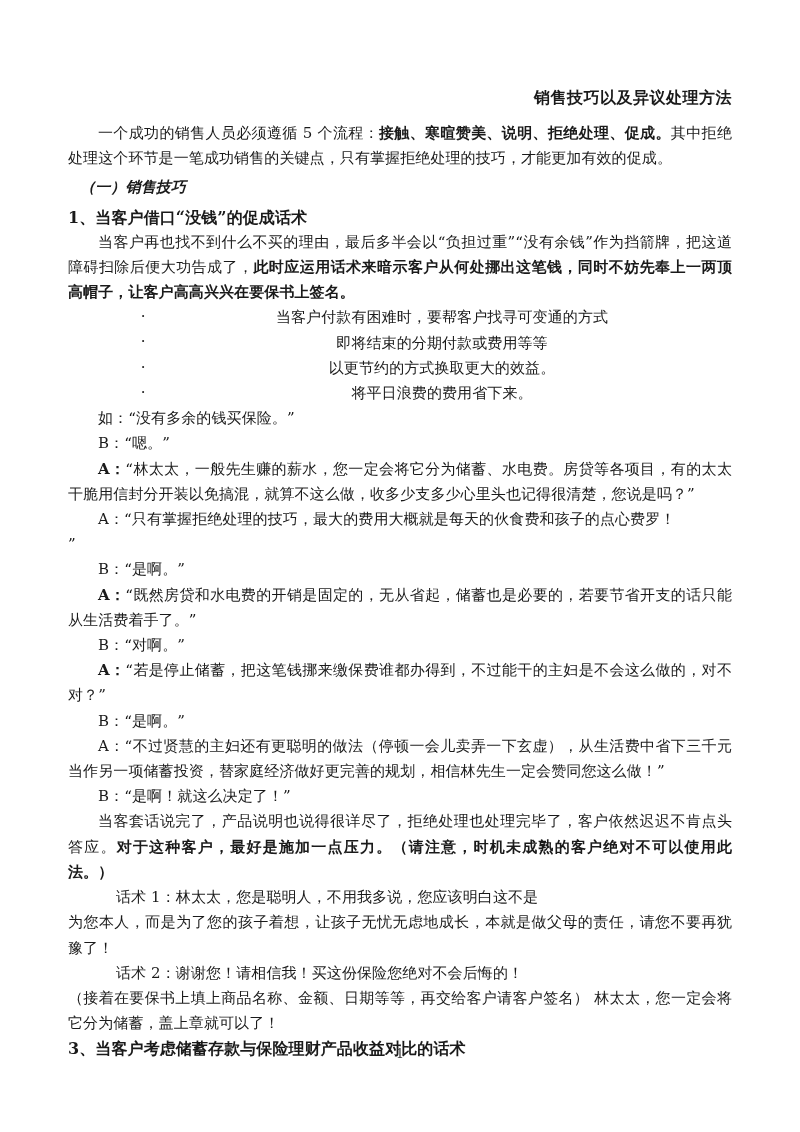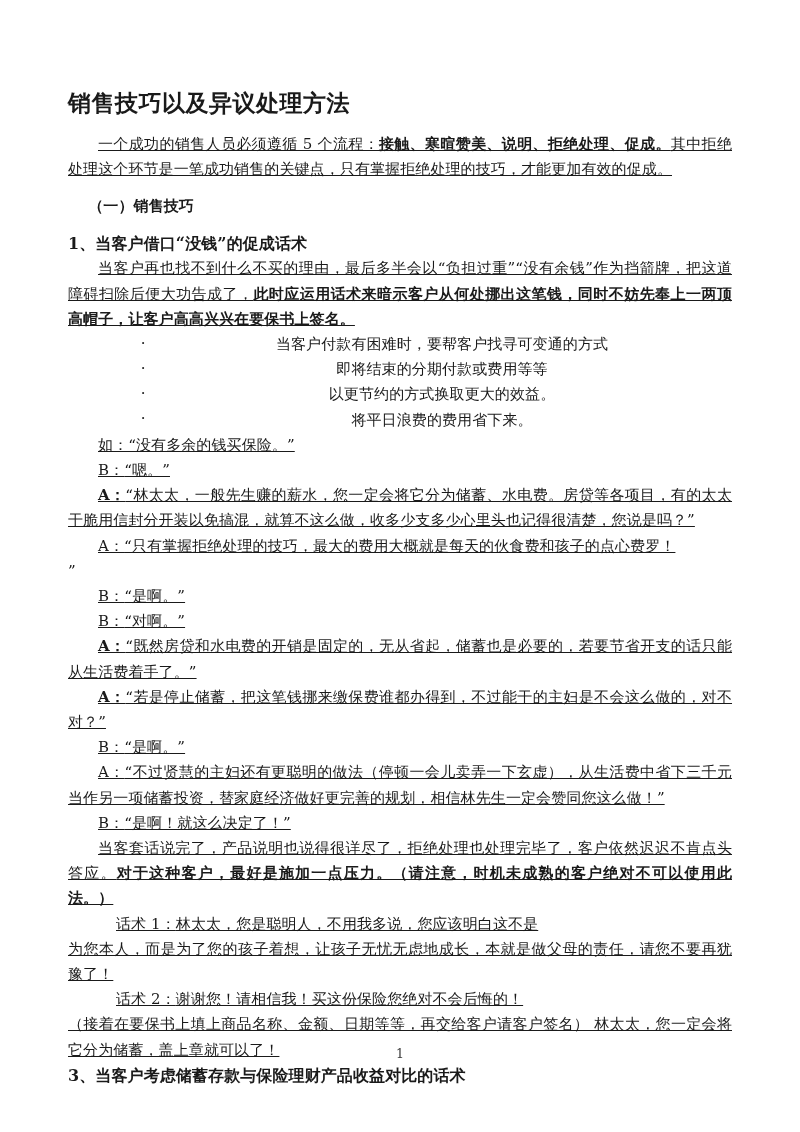--- a/index.html
+++ b/index.html
@@ -21,58 +21,58 @@
     box-sizing: border-box;
     overflow: hidden;
   }
   .content {
     position: absolute;
     left: 68px;
     top: 86px;
     width: 664px;
   }
   .doc-title {
-    text-align: left;
-    font-size: 23px;
+    text-align: right;
+    font-size: 16px;
     font-weight: bold;
     letter-spacing: 0.5px;
     margin: 0 0 11px 0;
     line-height: 1.5;
   }
   p.para {
     margin: 0;
     font-size: 15px;
     line-height: 25.2px;
     text-align: justify;
     text-justify: inter-ideograph;
     letter-spacing: 0.1px;
-    text-decoration: underline;
   }
   .indent2 {
     text-indent: 2em;
   }
   .indent-deep {
     text-indent: 3.2em;
   }
   .no-indent {
     text-indent: 0;
   }
   .heading {
     margin: 0;
     font-size: 16px;
     line-height: 25.2px;
     font-weight: bold;
     letter-spacing: 0.1px;
   }
   .heading-sub {
-    margin: 12px;
+    margin: 4px;
     font-size: 15px;
     line-height: 25.2px;
     font-weight: bold;
     text-indent: 0.55em;
+    font-style: italic;
   }
   b, .b {
     font-weight: bold;
   }
   ul.bullets {
     list-style: none;
     margin: 0;
     padding: 0;
     text-align: center;
   }
@@ -139,23 +139,23 @@
     <p class="para indent2"><span>B：</span><span>“嗯。”</span></p>
 
     <p class="para indent2"><span class="speaker">A：</span><span>“林太太，一般先生赚的薪水，您一定会将它分为储蓄、水电费。房贷等各项目，有的太太干脆用信封分开装以免搞混，就算不这么做，收多少支多少心里头也记得很清楚，您说是吗？”</span></p>
 
     <p class="para indent2"><span>A：</span><span>“只有掌握拒绝处理的技巧，最大的费用大概就是每天的伙食费和孩子的点心费罗！</span></p>
 
     <p class="orphan-quote">”</p>
 
     <p class="para indent2"><span>B：</span><span>“是啊。”</span></p>
 
+    <p class="para indent2"><span class="speaker">A：</span><span>“既然房贷和水电费的开销是固定的，无从省起，储蓄也是必要的，若要节省开支的话只能从生活费着手了。”</span></p>
+
     <p class="para indent2"><span>B：</span><span>“对啊。”</span></p>
-
-    <p class="para indent2"><span class="speaker">A：</span><span>“既然房贷和水电费的开销是固定的，无从省起，储蓄也是必要的，若要节省开支的话只能从生活费着手了。”</span></p>
 
     <p class="para indent2"><span class="speaker">A：</span><span>“若是停止储蓄，把这笔钱挪来缴保费谁都办得到，不过能干的主妇是不会这么做的，对不对？”</span></p>
 
     <p class="para indent2"><span>B：</span><span>“是啊。”</span></p>
 
     <p class="para indent2"><span>A：</span><span>“不过贤慧的主妇还有更聪明的做法（停顿一会儿卖弄一下玄虚），从生活费中省下三千元当作另一项储蓄投资，替家庭经济做好更完善的规划，相信林先生一定会赞同您这么做！”</span></p>
 
     <p class="para indent2"><span>B：</span><span>“是啊！就这么决定了！”</span></p>
 
 

